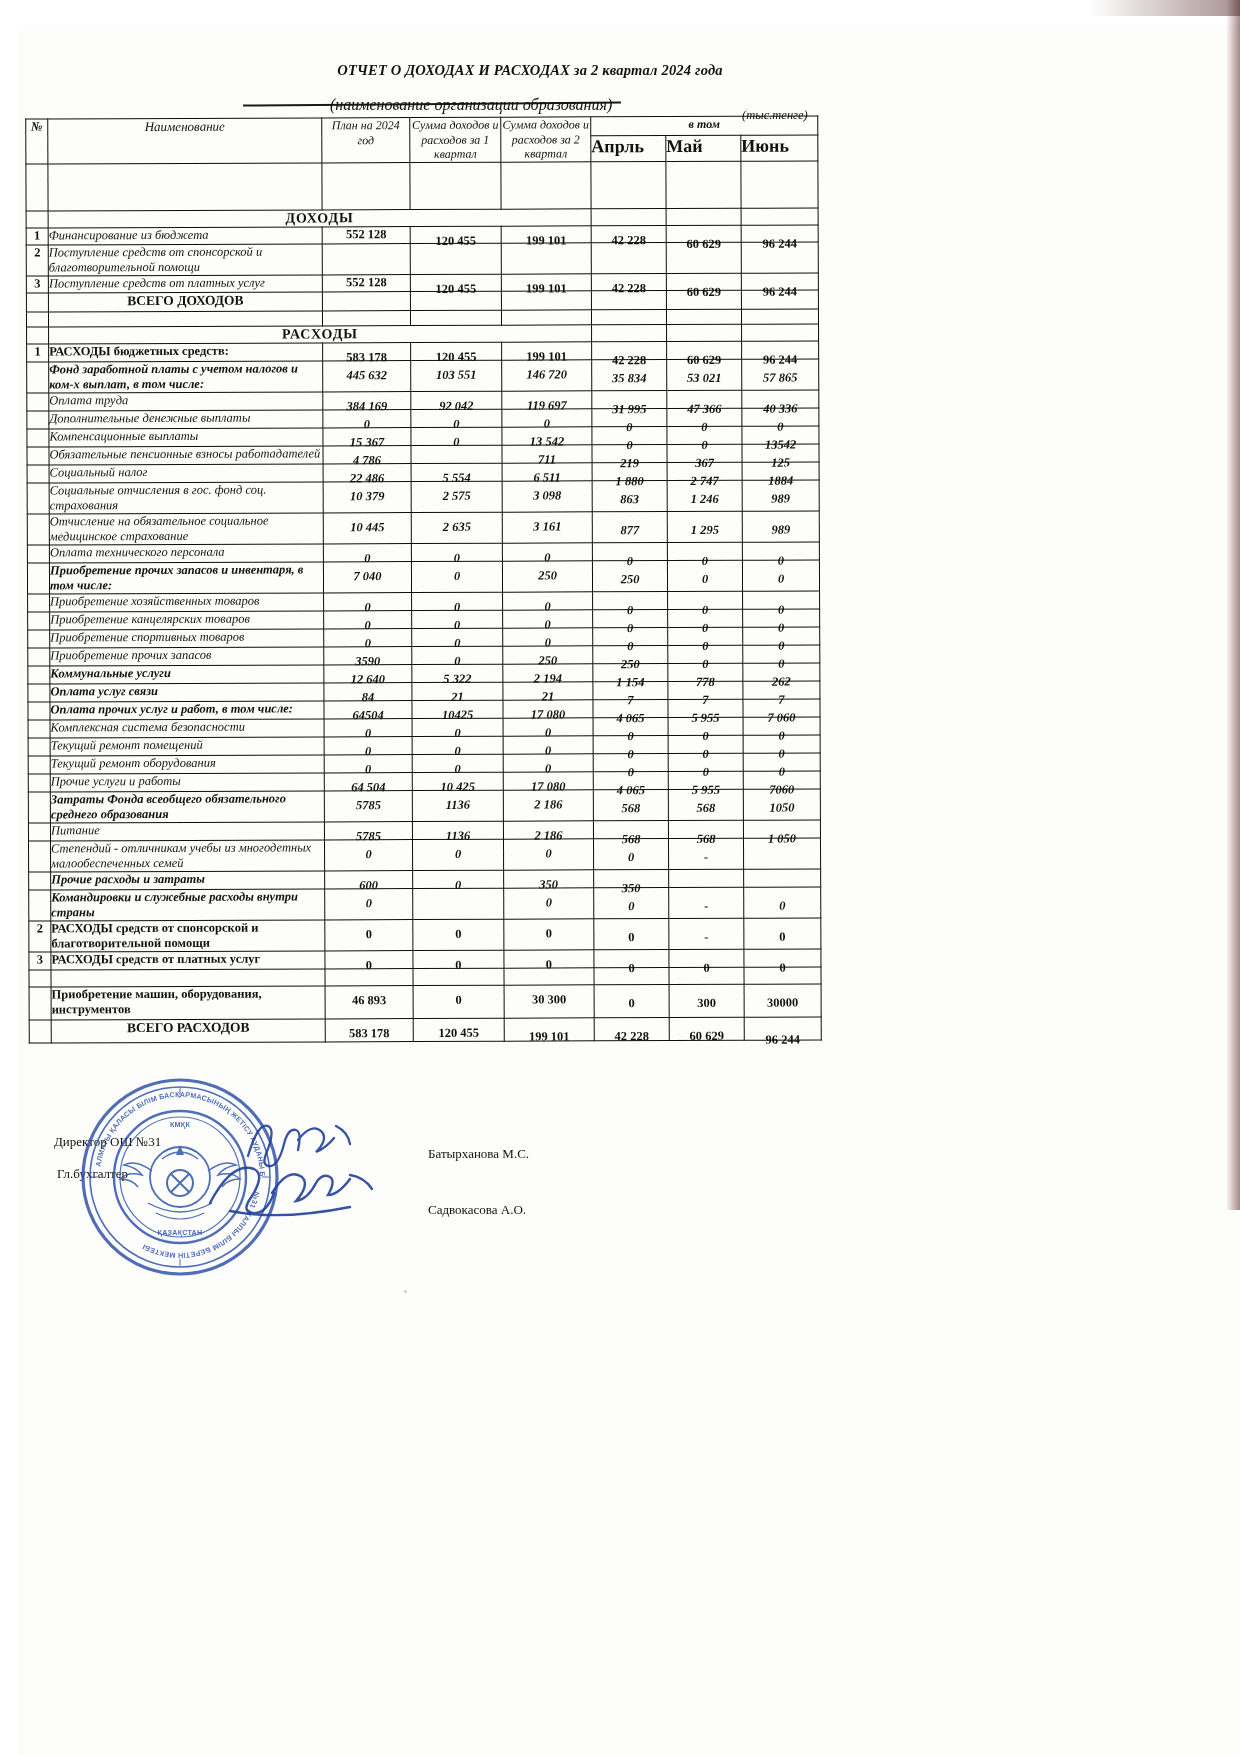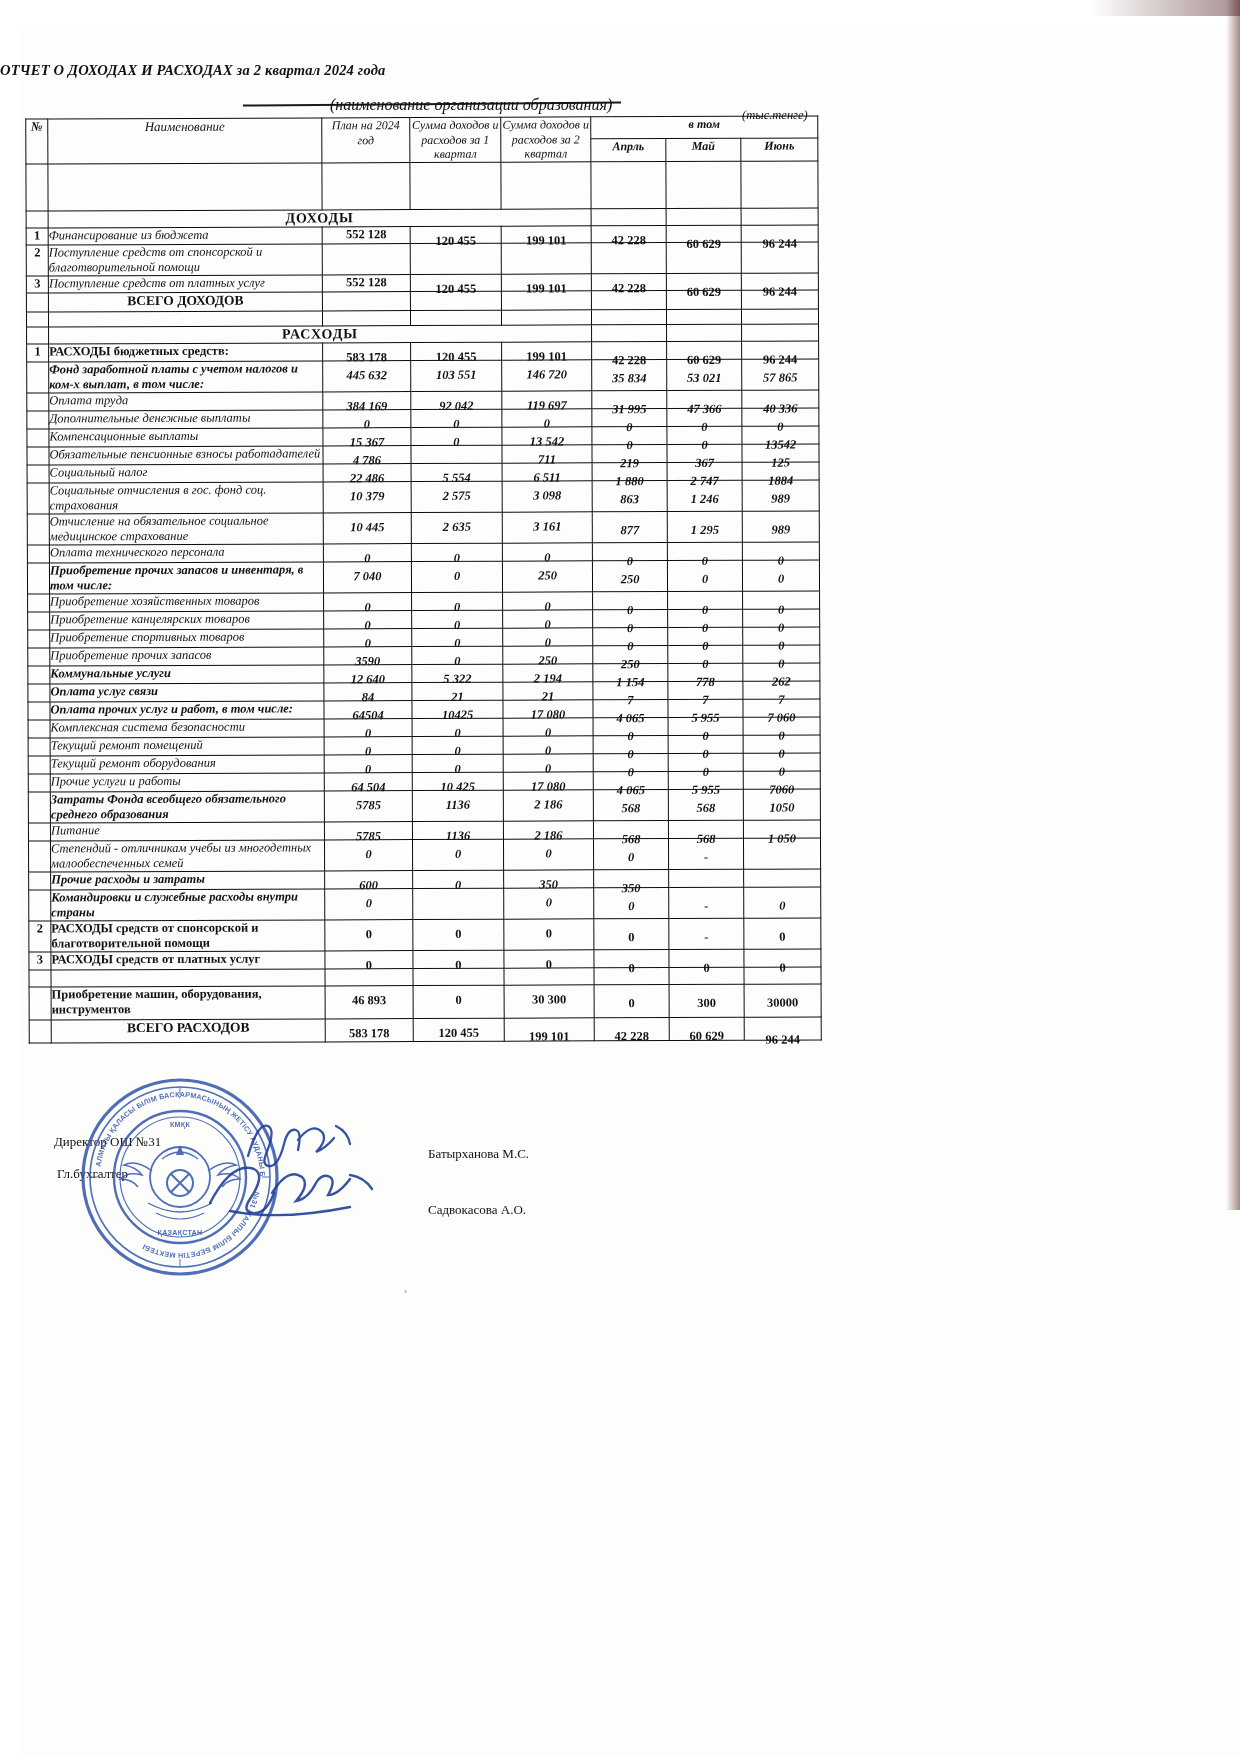--- a/index.html
+++ b/index.html
@@ -48,20 +48,21 @@
     width: 150px; height: 16px;
     background: linear-gradient(to right, rgba(120,70,70,0.0), rgba(80,35,35,0.5));
   }
 
   
   .doc-head {
     position: absolute;
     left: 0;
     top: 62px;
     width: 1060px;
+    text-align: center;
   }
   .doc-title {
     font-style: italic;
     font-weight: bold;
     font-size: 14.5px;
     letter-spacing: 0.2px;
     white-space: nowrap;
   }
   .doc-org {
     margin-top: 9px;
@@ -143,23 +144,22 @@
   }
   .h-vtom {
     font-style: italic;
     font-weight: bold;
     font-size: 12px;
     text-align: center;
     padding: 3px 0 2px 0;
     border-bottom: 1px solid #0d0d0d;
   }
   .h-month {
-    text-align: center;
-    font-style: italic;
-    font-size: 12px;
+    text-align: left;
+    font-size: 18px;
     padding: 4px 0 3px 0;
   }
 
   
   .r-num {
     text-align: center;
     font-size: 12.5px;
     font-weight: bold;
     padding: 2px 1px 0 1px;
     line-height: 1.15;

